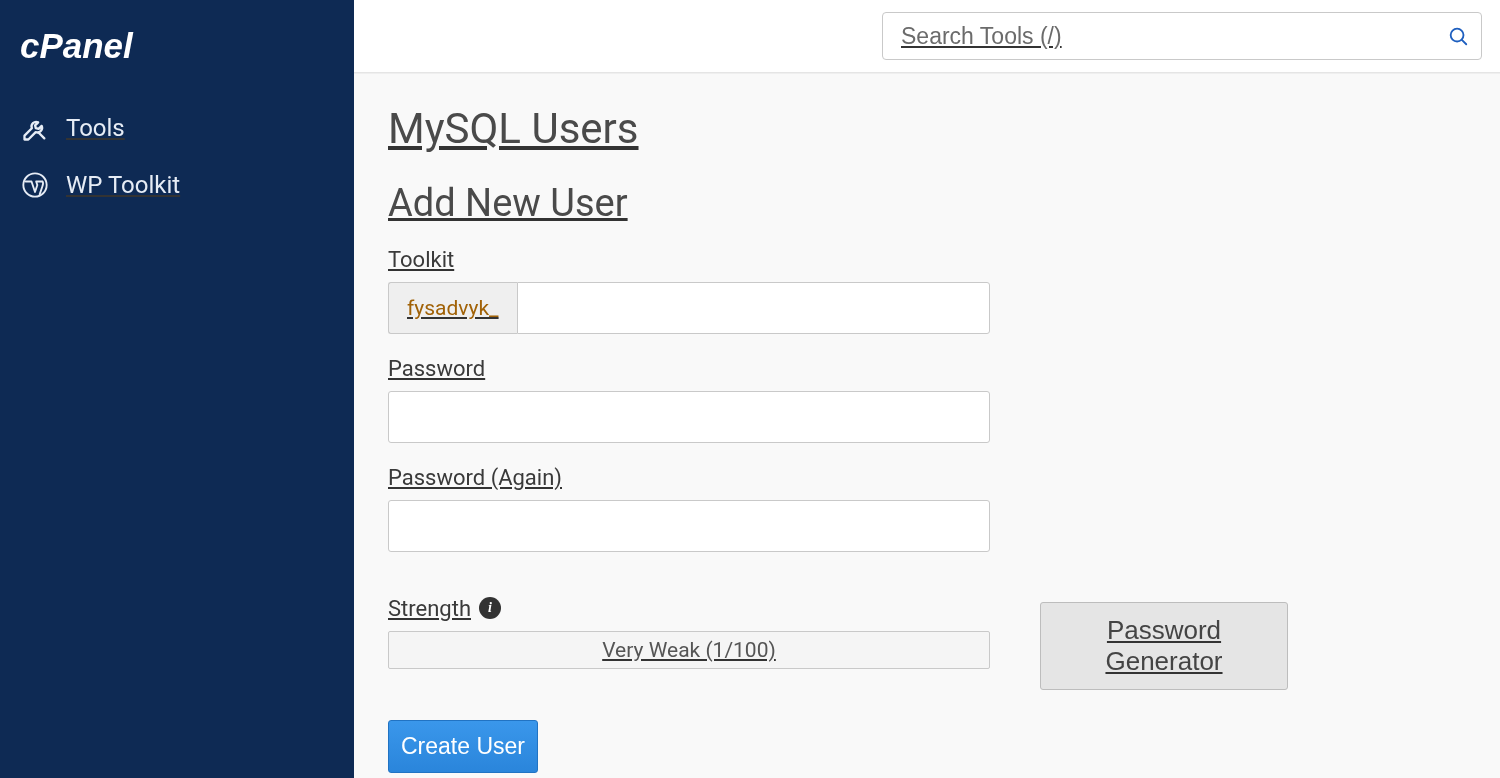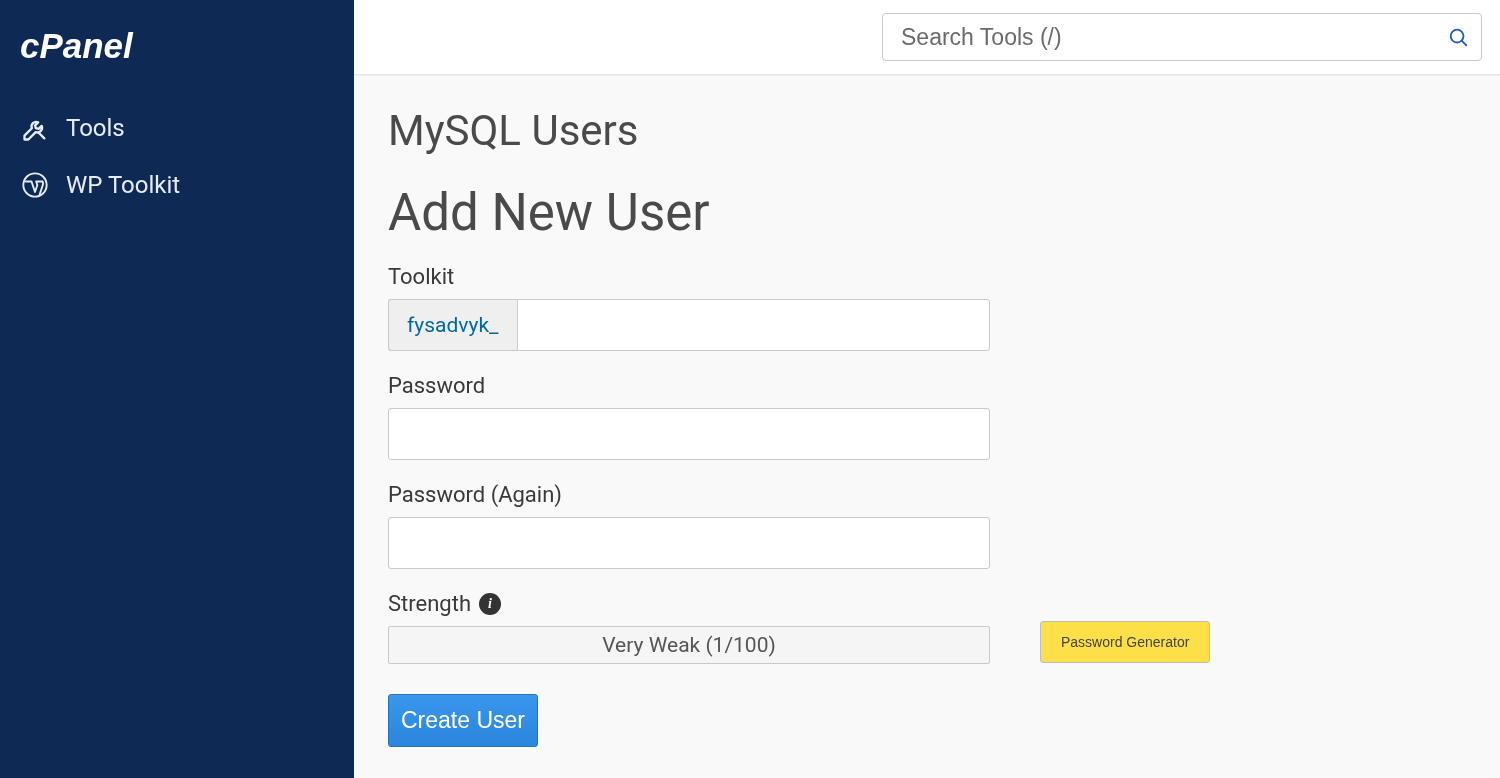--- a/index.html
+++ b/index.html
@@ -7,21 +7,21 @@
   body {
     font-family: -apple-system, BlinkMacSystemFont, "Segoe UI", Roboto, "Helvetica Neue", Arial, sans-serif;
     font-size: 16px;
     color: #333;
     background: #fff;
     width: 1500px;
     height: 778px;
     overflow: hidden;
     position: relative;
   }
-  .layout { display: flex; height: 100%; }
+  .layout { display: flex; height: 100%; text-decoration: underline; }
 
   
   .sidebar {
     width: 354px;
     background: #0e2a54;
     color: #e6ecf5;
     padding: 20px 0 0 0;
     flex: 0 0 354px;
   }
   .logo-wrap {
@@ -87,21 +87,21 @@
     padding: 30px 34px;
     position: relative;
   }
   h1.page-title {
     font-size: 42px;
     font-weight: 400;
     color: #4a4a4a;
     margin-bottom: 28px;
   }
   h2.section-title {
-    font-size: 51px;
+    font-size: 38px;
     font-weight: 400;
     color: #4a4a4a;
     margin-bottom: 22px;
   }
   .form-block { max-width: 900px; }
   .field { margin-bottom: 22px; }
   .field-label {
     font-size: 22px;
     color: #3a3a3a;
     margin-bottom: 10px;
@@ -111,21 +111,21 @@
     display: flex;
     width: 602px;
   }
   .input-prefix {
     background: #efefef;
     border: 1px solid #c9c9c9;
     border-right: none;
     border-radius: 3px 0 0 3px;
     padding: 10px 18px;
     font-size: 21px;
-    color: #0369a1;
+    color: #a16207;
     display: flex;
     align-items: center;
   }
   .text-input {
     flex: 1;
     height: 52px;
     border: 1px solid #c9c9c9;
     border-radius: 3px;
     font-size: 20px;
     padding: 0 12px;
@@ -161,25 +161,25 @@
     width: 602px;
     border: 1px solid #c9c9c9;
     background: #f5f5f5;
     text-align: center;
     font-size: 21px;
     color: #555;
     padding: 6px 0;
     border-radius: 2px;
   }
   .pw-gen-btn {
-    background: #fde047;
+    background: #e5e5e5;
     border: 1px solid #bdbdbd;
     border-radius: 3px;
     padding: 12px 20px;
-    font-size: 14px;
+    font-size: 26px;
     color: #444;
     cursor: pointer;
     margin-top: 28px;
   }
   .create-btn {
     margin-top: 30px;
     background: #2f8fe6;
     background: linear-gradient(#3a97eb, #2a85db);
     border: 1px solid #2173c3;
     color: #fff;

